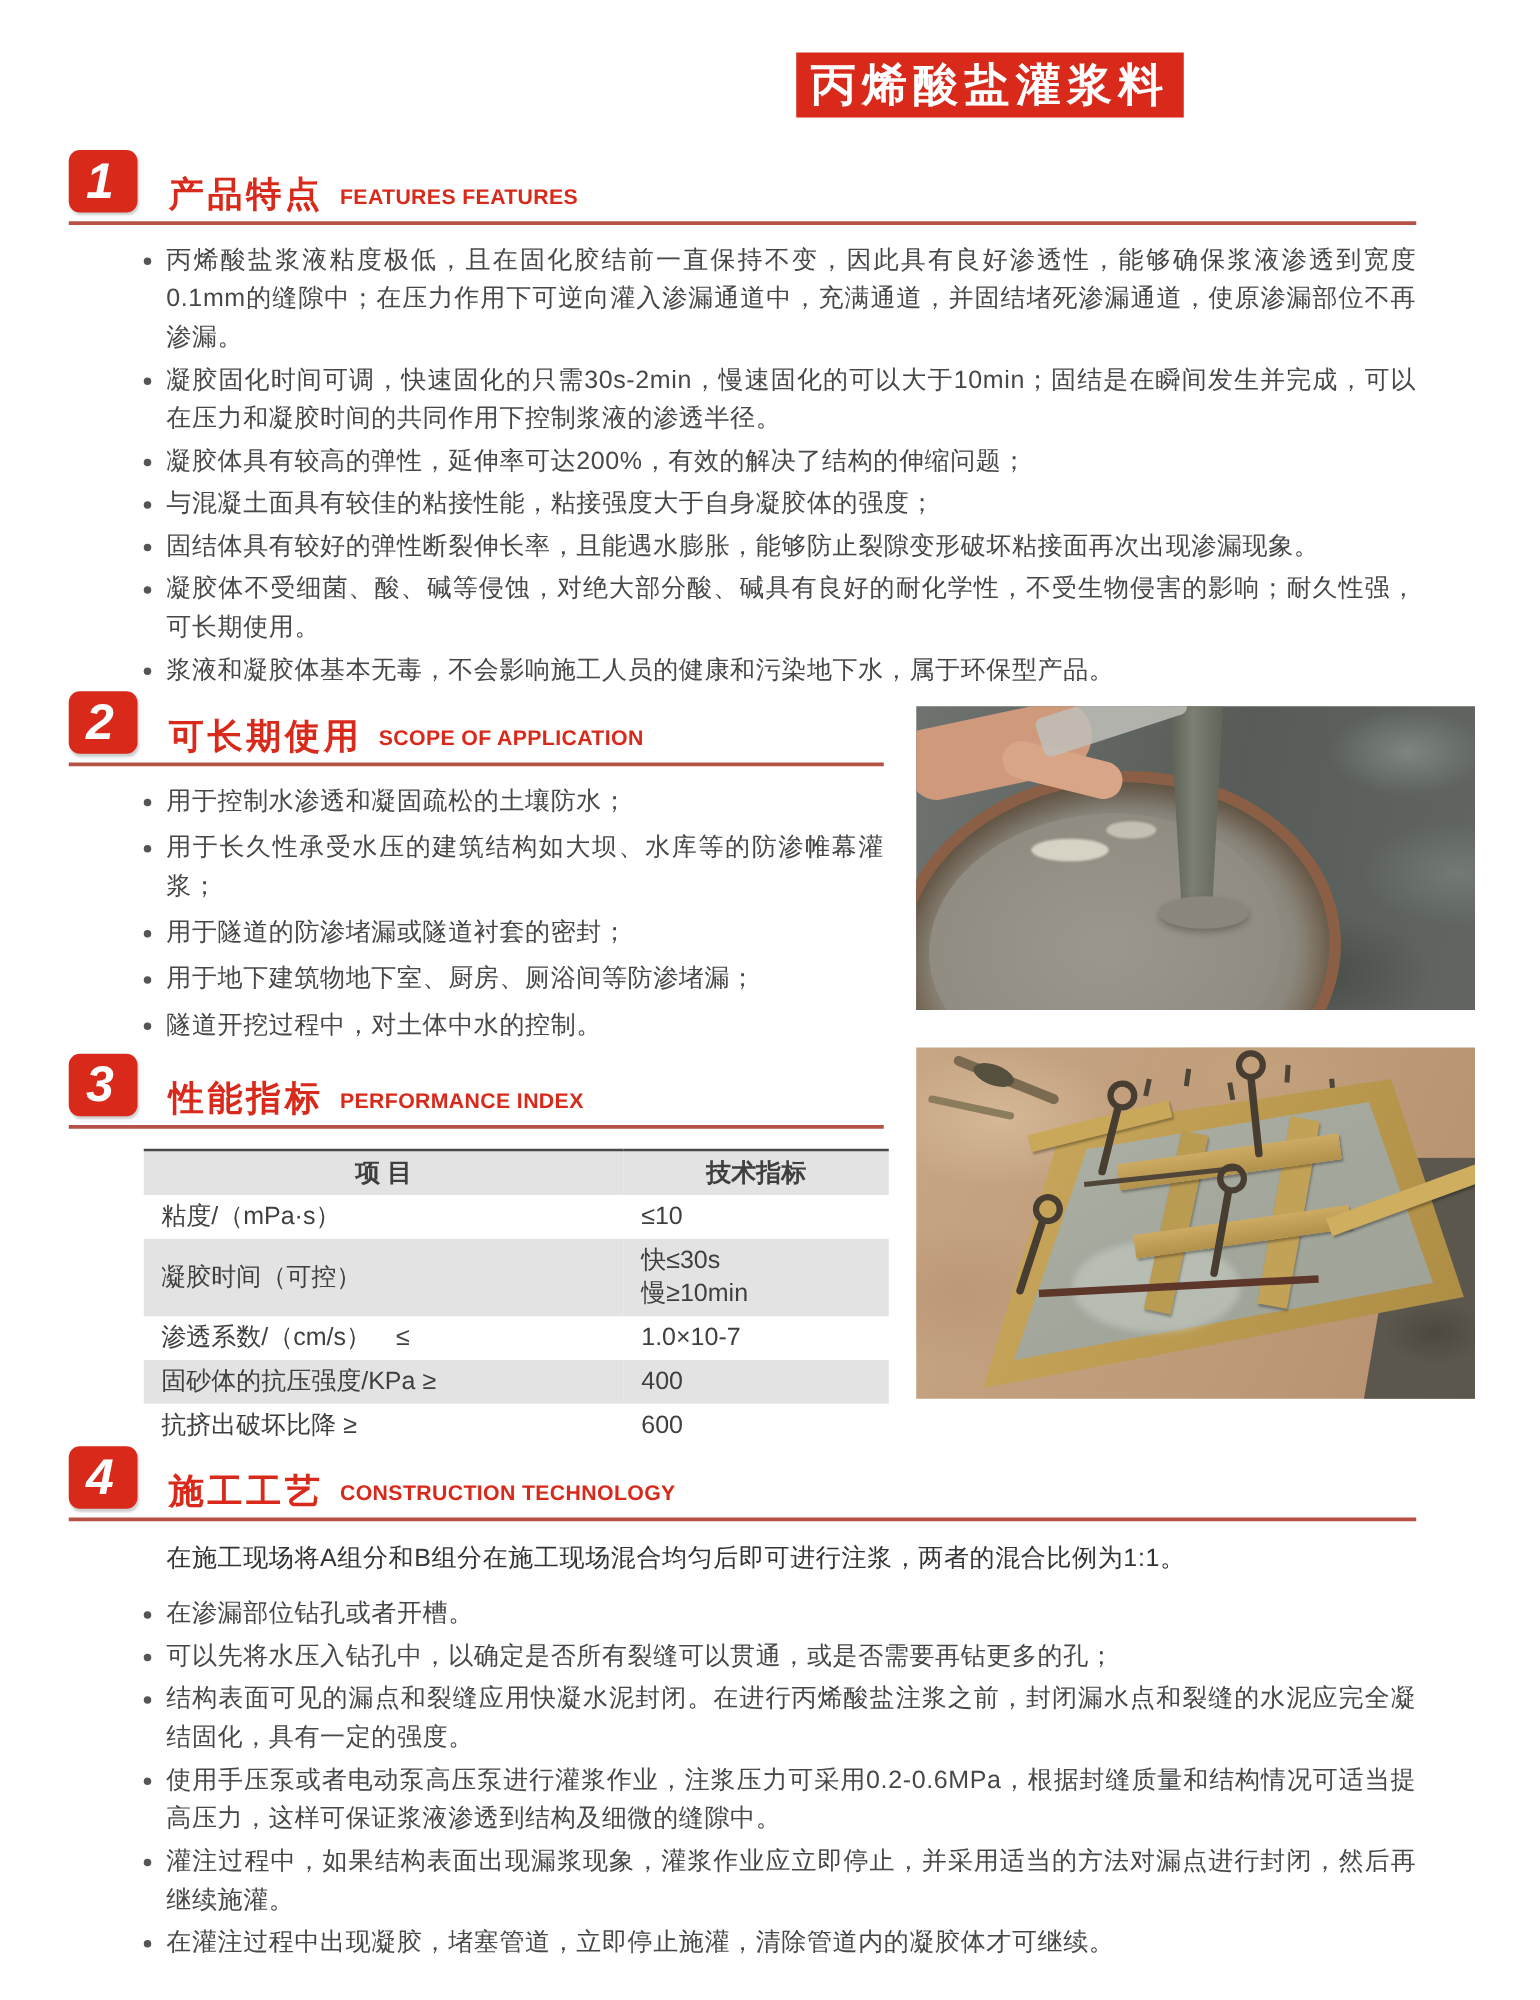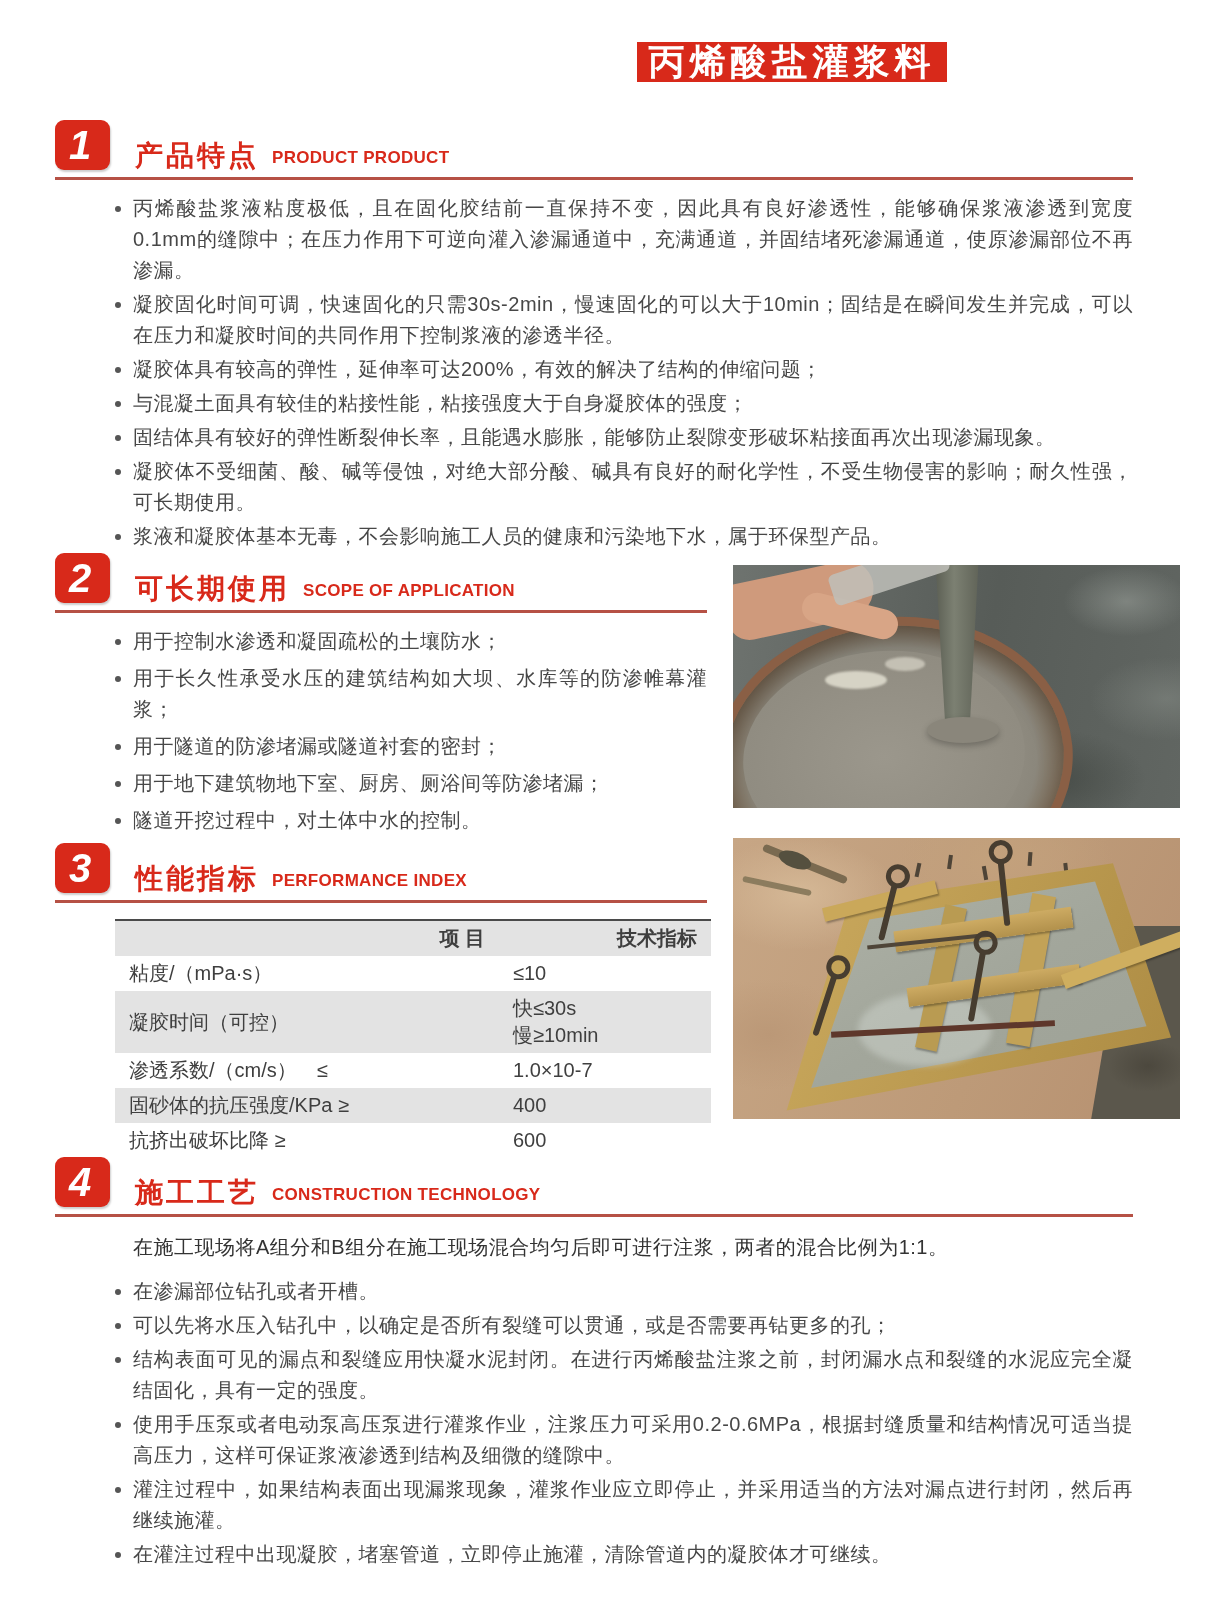--- a/index.html
+++ b/index.html
@@ -3,21 +3,21 @@
 <meta charset="utf-8">
 <style>
   html,body{margin:0;padding:0;}
   body{
     width:1232px;height:1600px;background:#ffffff;position:relative;
     font-family:"Liberation Sans","DejaVu Sans",sans-serif;
     --accent-red:#d8291a; --underline-red:#b65145; --table-stripe:#e3e3e3; --body-text:#474747;
     overflow:hidden;
   }
   .title-badge{
-    position:absolute;left:637px;top:42px;width:310px;height:40px;
+    position:absolute;left:637px;top:42px;width:310px;height:52px;
     background:var(--accent-red);color:#fff;font-size:36px;font-weight:700;
     display:flex;align-items:center;justify-content:center;letter-spacing:5px;
   }
   .section{position:absolute;}
   #s1{left:55px;top:120px;width:1078px;}
   #s2{left:55px;top:553px;width:652px;}
   #s3{left:55px;top:843px;width:652px;}
   #s4{left:55px;top:1157px;width:1078px;}
   .sec-head{display:flex;align-items:flex-end;gap:13px;border-bottom:3px solid var(--underline-red);padding-bottom:7px;}
   .sec-num{
@@ -32,21 +32,21 @@
   ul.bullets li{
     position:relative;padding-left:26px;font-size:20px;line-height:31px;
     color:var(--body-text);margin-bottom:3px;letter-spacing:0.5px;text-align:justify;
   }
   ul.bullets li::before{
     content:"";position:absolute;left:8px;top:13px;width:6px;height:6px;border-radius:50%;background:#555;
   }
   #s2 ul.bullets li{margin-bottom:6px;}
   .perf-table{margin:16px 0 0 60px;border-collapse:collapse;width:596px;font-size:20px;color:#3f3f3f;}
   .perf-table thead tr{background:var(--table-stripe);border-top:2px solid #4a4a4a;}
-  .perf-table th{text-align:right;font-weight:700;padding:4px 14px;margin-top:19px;}
+  .perf-table th{text-align:center;font-weight:700;padding:4px 14px;margin-top:19px;}
   .perf-table th:first-child{width:356px;}
   .perf-table td{padding:4px 14px;line-height:27px;}
   .perf-table tbody tr:nth-child(even){background:var(--table-stripe);}
   .intro{margin:15px 0 2px 78px;font-size:20px;font-weight:400;color:#333;line-height:31px;letter-spacing:0.5px;}
   
   .photo{position:absolute;overflow:hidden;}
   .photo *{position:absolute;}
   #photo1{left:733px;top:565px;width:447px;height:243px;
     background:
       radial-gradient(90px 50px at 88% 15%, rgba(160,166,160,0.5), transparent 70%),
@@ -112,21 +112,21 @@
 </style>
 </head>
 <body style="--accent-red: #d8291a; --underline-red: #b65145; --table-stripe: #e3e3e3; --body-text: #474747;">
 
 <div class="title-badge">丙烯酸盐灌浆料</div>
 
 <div class="section" id="s1">
   <div class="sec-head">
     <div class="sec-num">1</div>
     <div class="sec-title">产品特点</div>
-    <div class="sec-sub">PRODUCT PRODUCT</div>
+    <div class="sec-sub">FEATURES FEATURES</div>
   </div>
   <ul class="bullets">
       <li>丙烯酸盐浆液粘度极低，且在固化胶结前一直保持不变，因此具有良好渗透性，能够确保浆液渗透到宽度0.1mm的缝隙中；在压力作用下可逆向灌入渗漏通道中，充满通道，并固结堵死渗漏通道，使原渗漏部位不再渗漏。</li>
       <li>凝胶固化时间可调，快速固化的只需30s-2min，慢速固化的可以大于10min；固结是在瞬间发生并完成，可以在压力和凝胶时间的共同作用下控制浆液的渗透半径。</li>
       <li>凝胶体具有较高的弹性，延伸率可达200%，有效的解决了结构的伸缩问题；</li>
       <li>与混凝土面具有较佳的粘接性能，粘接强度大于自身凝胶体的强度；</li>
       <li>固结体具有较好的弹性断裂伸长率，且能遇水膨胀，能够防止裂隙变形破坏粘接面再次出现渗漏现象。</li>
       <li>凝胶体不受细菌、酸、碱等侵蚀，对绝大部分酸、碱具有良好的耐化学性，不受生物侵害的影响；耐久性强，可长期使用。</li>
       <li>浆液和凝胶体基本无毒，不会影响施工人员的健康和污染地下水，属于环保型产品。</li>
     </ul>

